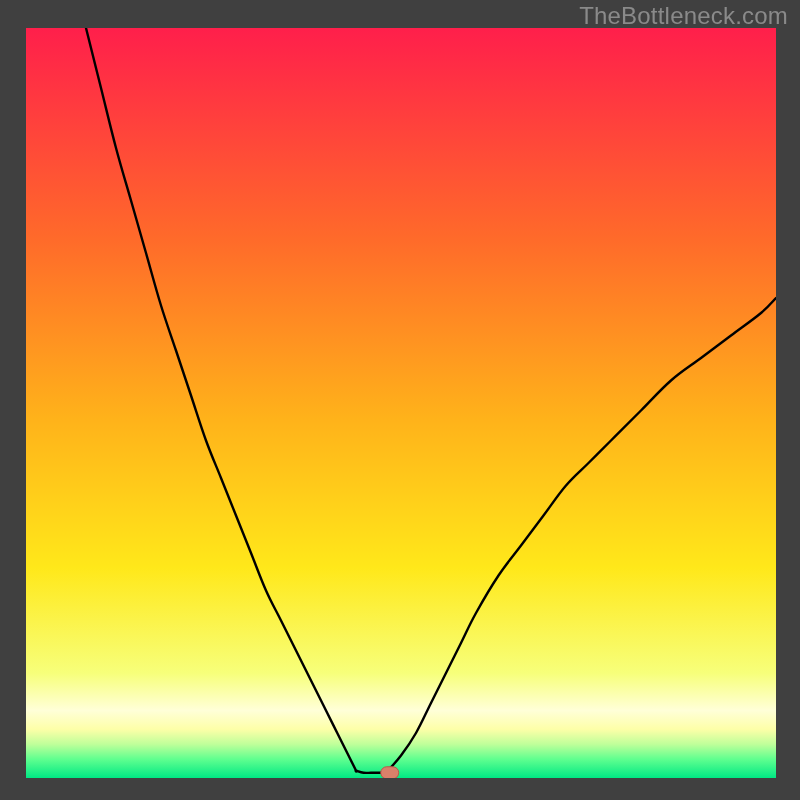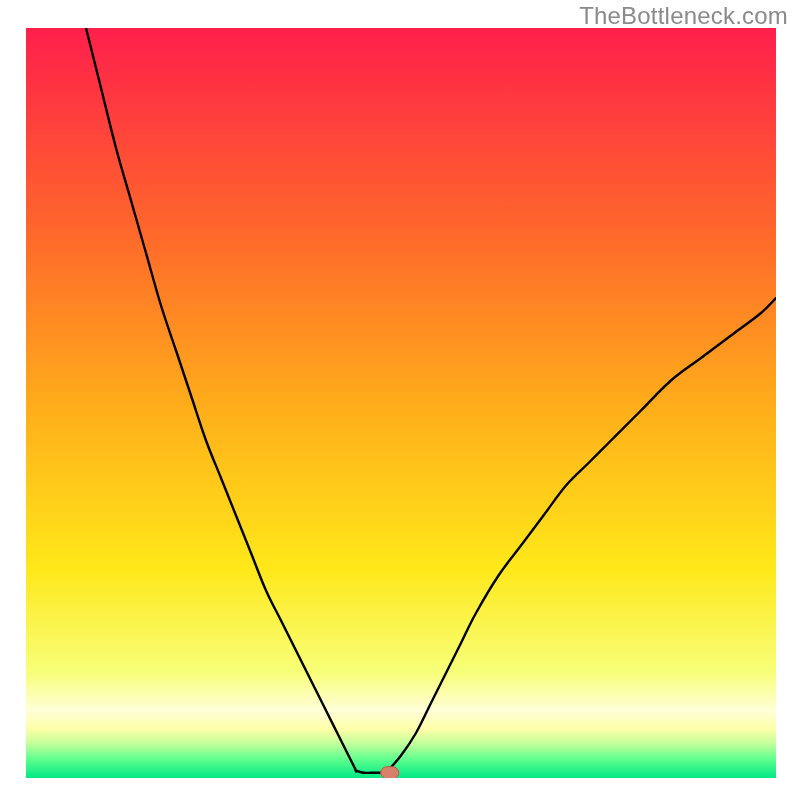--- a/index.html
+++ b/index.html
@@ -10,21 +10,21 @@
     background: #000;
     overflow: hidden;
     font-family: Arial, Helvetica, sans-serif;
   }
   .frame {
     position: absolute;
     left: 0;
     top: 0;
     width: 800px;
     height: 800px;
-    background: #ffffff;
+    background: #404040;
   }
   .watermark {
     position: absolute;
     top: 2px;
     right: 12px;
     color: #8a8a8a;
     font-size: 24px;
     font-weight: 500;
     letter-spacing: 0.2px;
     z-index: 30;

